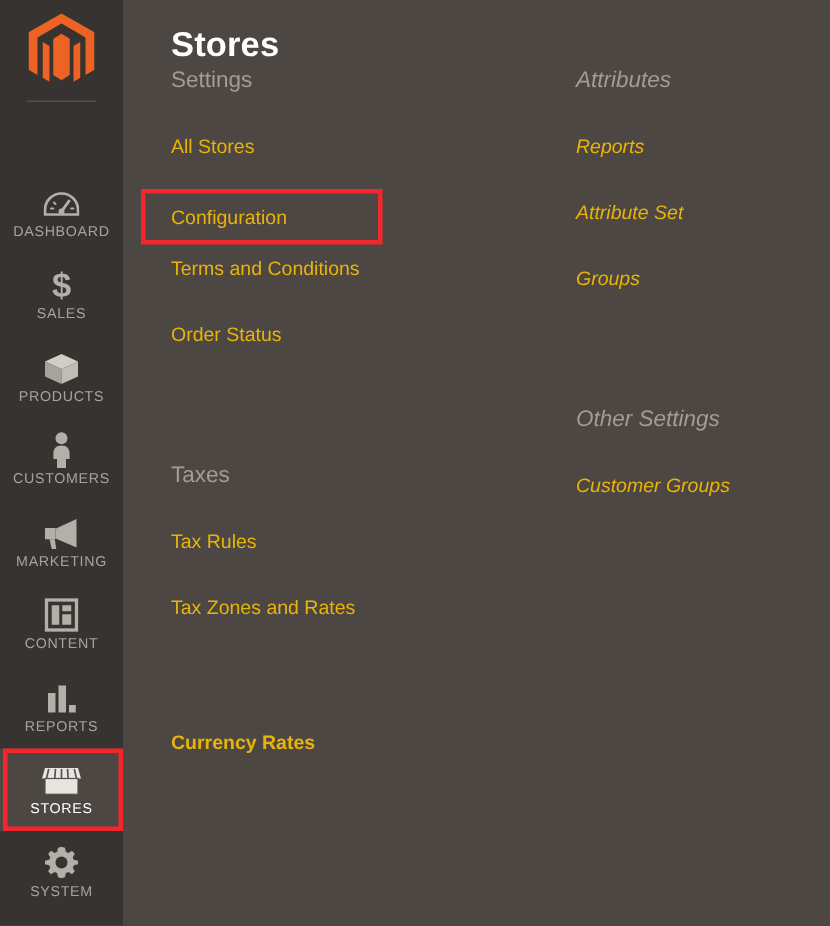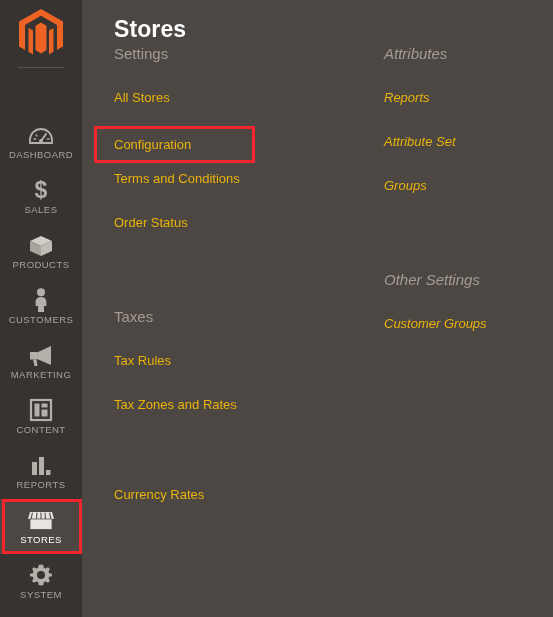--- a/index.html
+++ b/index.html
@@ -163,21 +163,21 @@
   }
 
   .menu-link.boxed::after {
     content: "";
     position: absolute;
     inset: 0;
     border: 3px solid #f2262c;
     pointer-events: none;
   }
 
-  .menu-link.clipped { margin-bottom: 0; }
+  .menu-link.clipped { margin-bottom: 0; font-weight: bold; }
 </style>
 </head>
 <body>
 
 <div id="app">
 
   <nav class="sidebar">
 
     <div class="logo-wrap">
       <svg class="logo-svg" width="44" height="50" viewBox="0 0 44 50">

